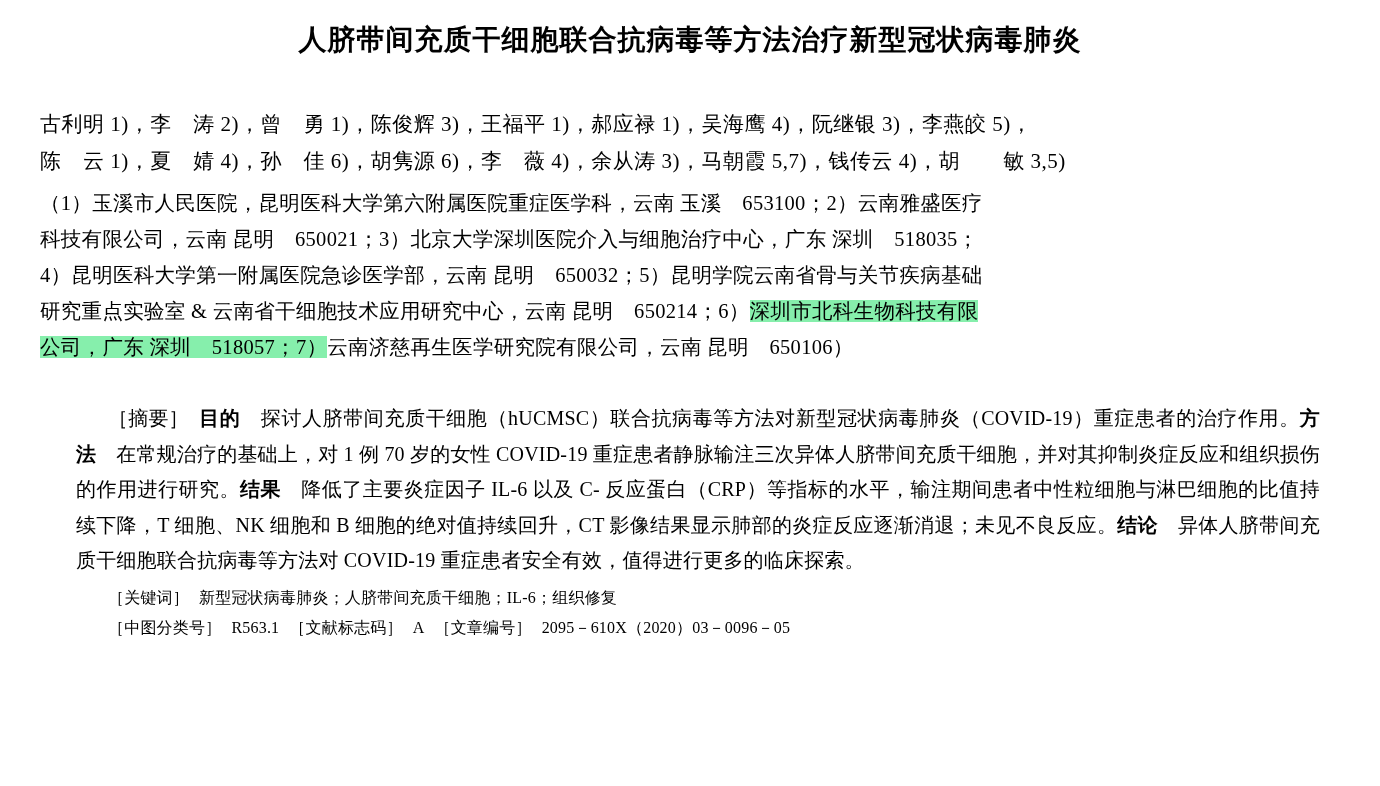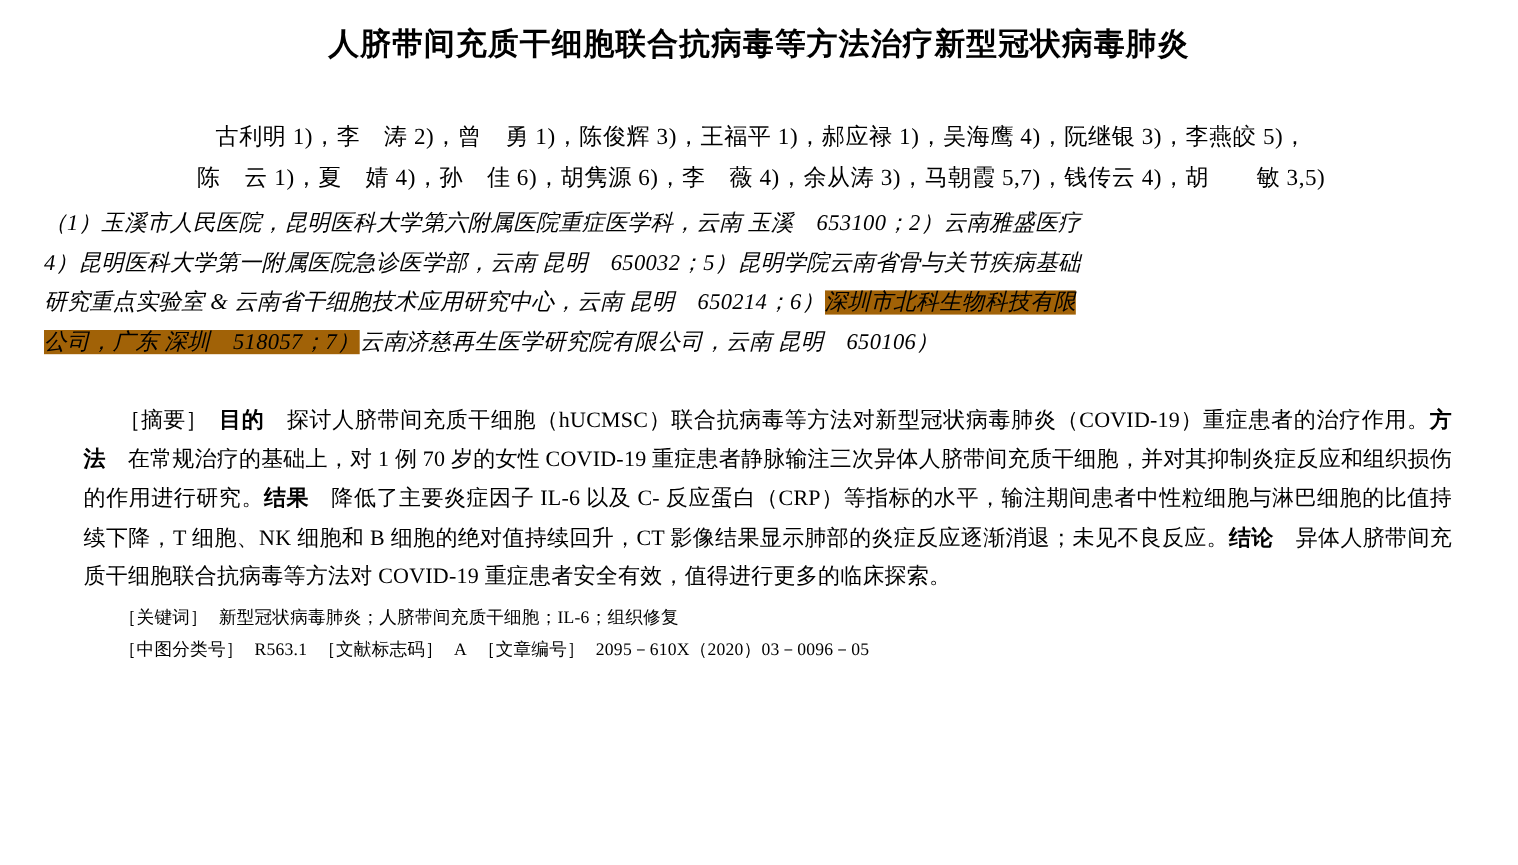--- a/index.html
+++ b/index.html
@@ -33,41 +33,39 @@
   }
   .authors {
     margin: 48px 0 0 0;
     padding: 0 36px 0 40px;
     font-size: 21px;
     line-height: 1.72;
     letter-spacing: 0.5px;
   }
   .authors .ln {
     white-space: nowrap;
-    text-align: center;
   }
   .gap {
     display: inline-block;
     width: 20px;
   }
   .gap-sm {
     display: inline-block;
     width: 10px;
   }
   .affil {
     margin: 6px 0 0 0;
     padding: 0 32px 0 40px;
     font-size: 20.5px;
     line-height: 1.76;
     letter-spacing: 0.3px;
     text-align: justify;
-    font-style: italic;
   }
   .hl {
-    background: #a16207;
+    background: #86efac;
   }
   .abstract {
     margin: 36px 0 0 0;
     padding: 0 60px 0 76px;
     font-size: 20px;
     line-height: 1.78;
     text-align: justify;
     letter-spacing: 0.2px;
   }
   .abstract p {
@@ -105,20 +103,21 @@
 
   <h1 class="title">人脐带间充质干细胞联合抗病毒等方法治疗新型冠状病毒肺炎</h1>
 
   <div class="authors">
     <div class="ln">古利明 1)，李　涛 2)，曾　勇 1)，陈俊辉 3)，王福平 1)，郝应禄 1)，吴海鹰 4)，阮继银 3)，李燕皎 5)，</div>
     <div class="ln">陈　云 1)，夏　婧 4)，孙　佳 6)，胡隽源 6)，李　薇 4)，余从涛 3)，马朝霞 5,7)，钱传云 4)，胡　　敏 3,5)</div>
   </div>
 
   <div class="affil">
     <div>（1）玉溪市人民医院，昆明医科大学第六附属医院重症医学科，云南 玉溪　653100；2）云南雅盛医疗</div>
+    <div>科技有限公司，云南 昆明　650021；3）北京大学深圳医院介入与细胞治疗中心，广东 深圳　518035；</div>
     <div>4）昆明医科大学第一附属医院急诊医学部，云南 昆明　650032；5）昆明学院云南省骨与关节疾病基础</div>
     <div><span>研究重点实验室 &amp; 云南省干细胞技术应用研究中心，云南 昆明　650214；6）</span><span class="hl">深圳市北科生物科技有限</span></div>
     <div><span class="hl">公司，广东 深圳　518057；7）</span><span>云南济慈再生医学研究院有限公司，云南 昆明　650106）</span></div>
   </div>
 
   <div class="abstract">
     <p class="body">
       <span class="lead">［摘要］</span><span class="gap-sm"></span><b>目的</b><span class="gap"></span><span>探讨人脐带间充质干细胞（hUCMSC）联合抗病毒等方法对新型冠状病毒肺炎（COVID-19）重症患者的治疗作用。</span><b>方法</b><span class="gap"></span><span>在常规治疗的基础上，对 1 例 70 岁的女性 COVID-19 重症患者静脉输注三次异体人脐带间充质干细胞，并对其抑制炎症反应和组织损伤的作用进行研究。</span><b>结果</b><span class="gap"></span><span>降低了主要炎症因子 IL-6 以及 C- 反应蛋白（CRP）等指标的水平，输注期间患者中性粒细胞与淋巴细胞的比值持续下降，T 细胞、NK 细胞和 B 细胞的绝对值持续回升，CT 影像结果显示肺部的炎症反应逐渐消退；未见不良反应。</span><b>结论</b><span class="gap"></span><span>异体人脐带间充质干细胞联合抗病毒等方法对 COVID-19 重症患者安全有效，值得进行更多的临床探索。</span>
     </p>
   </div>

